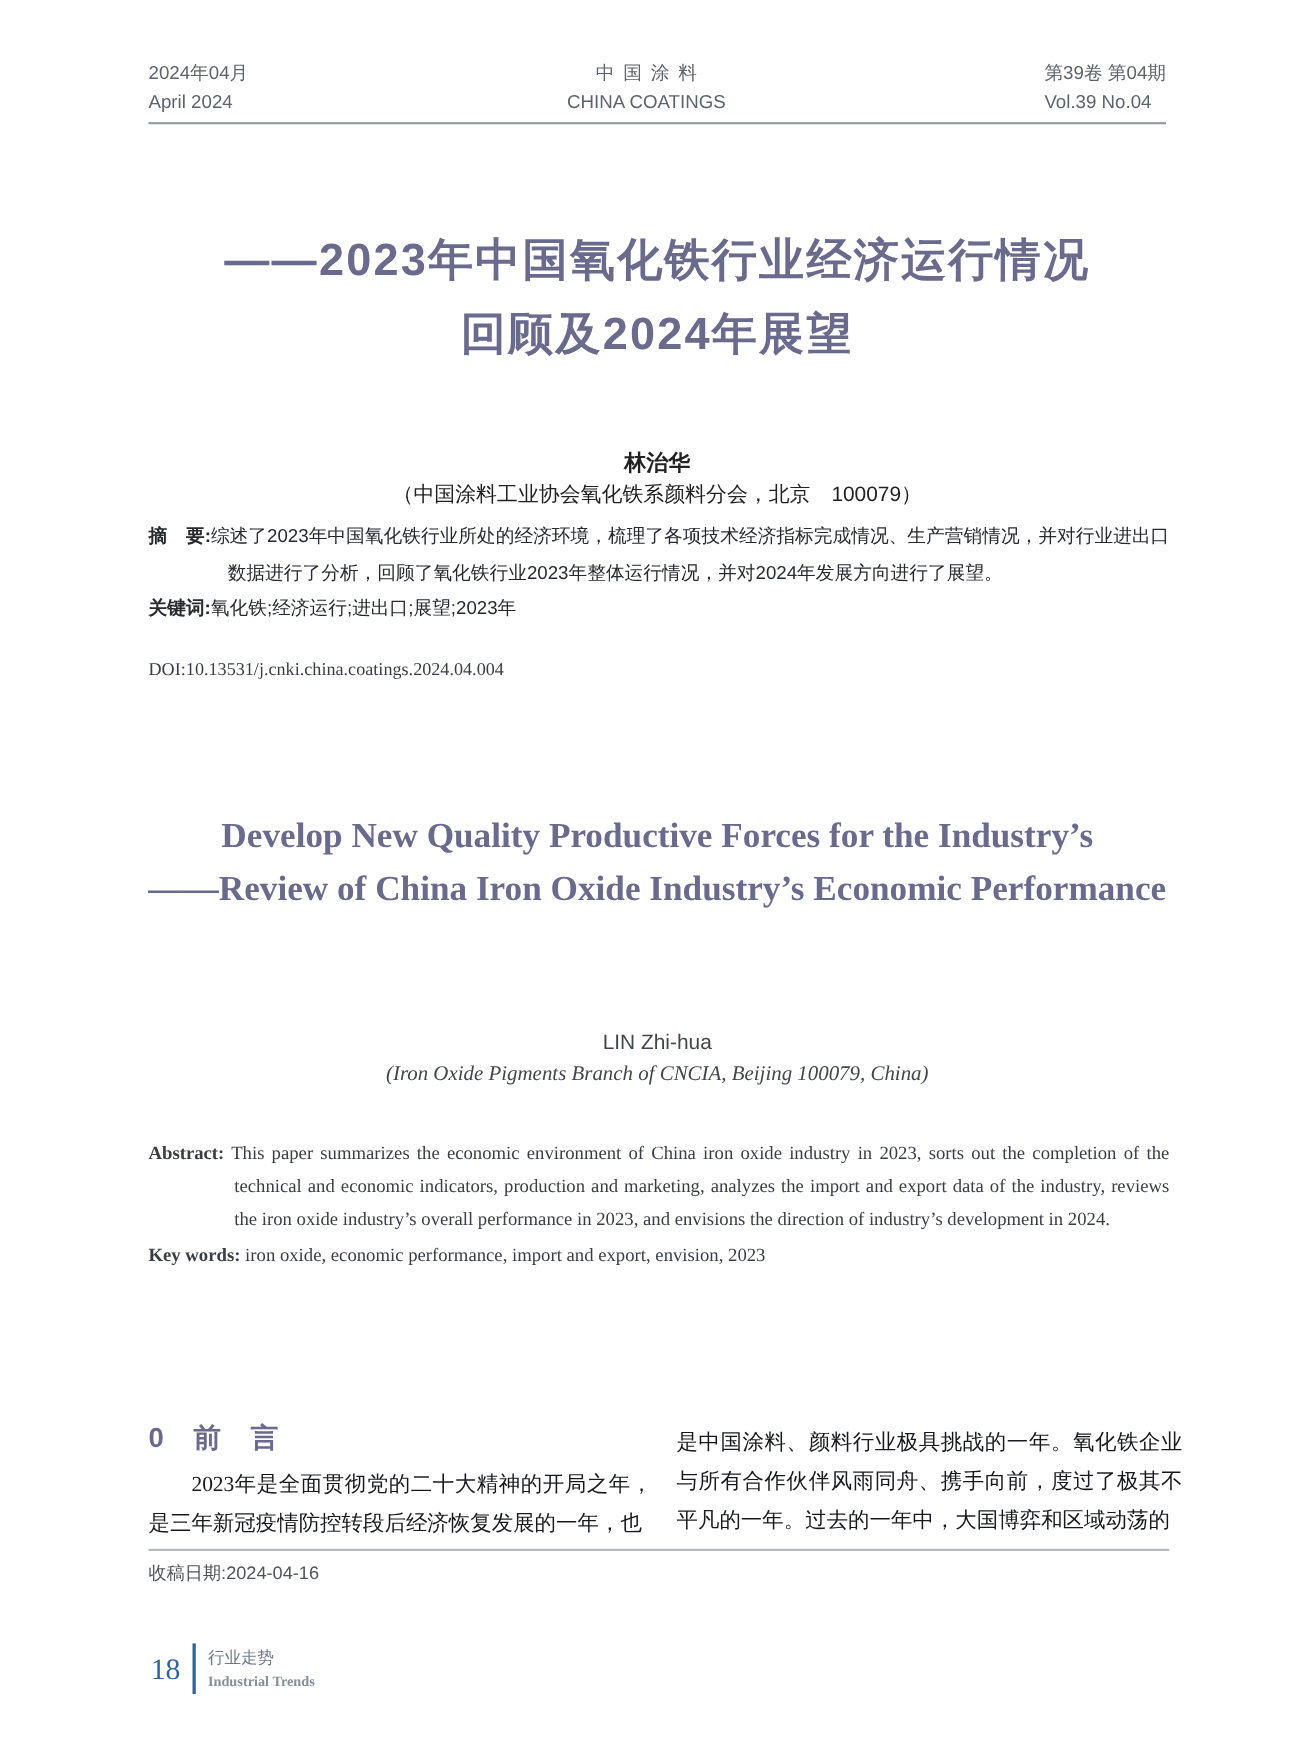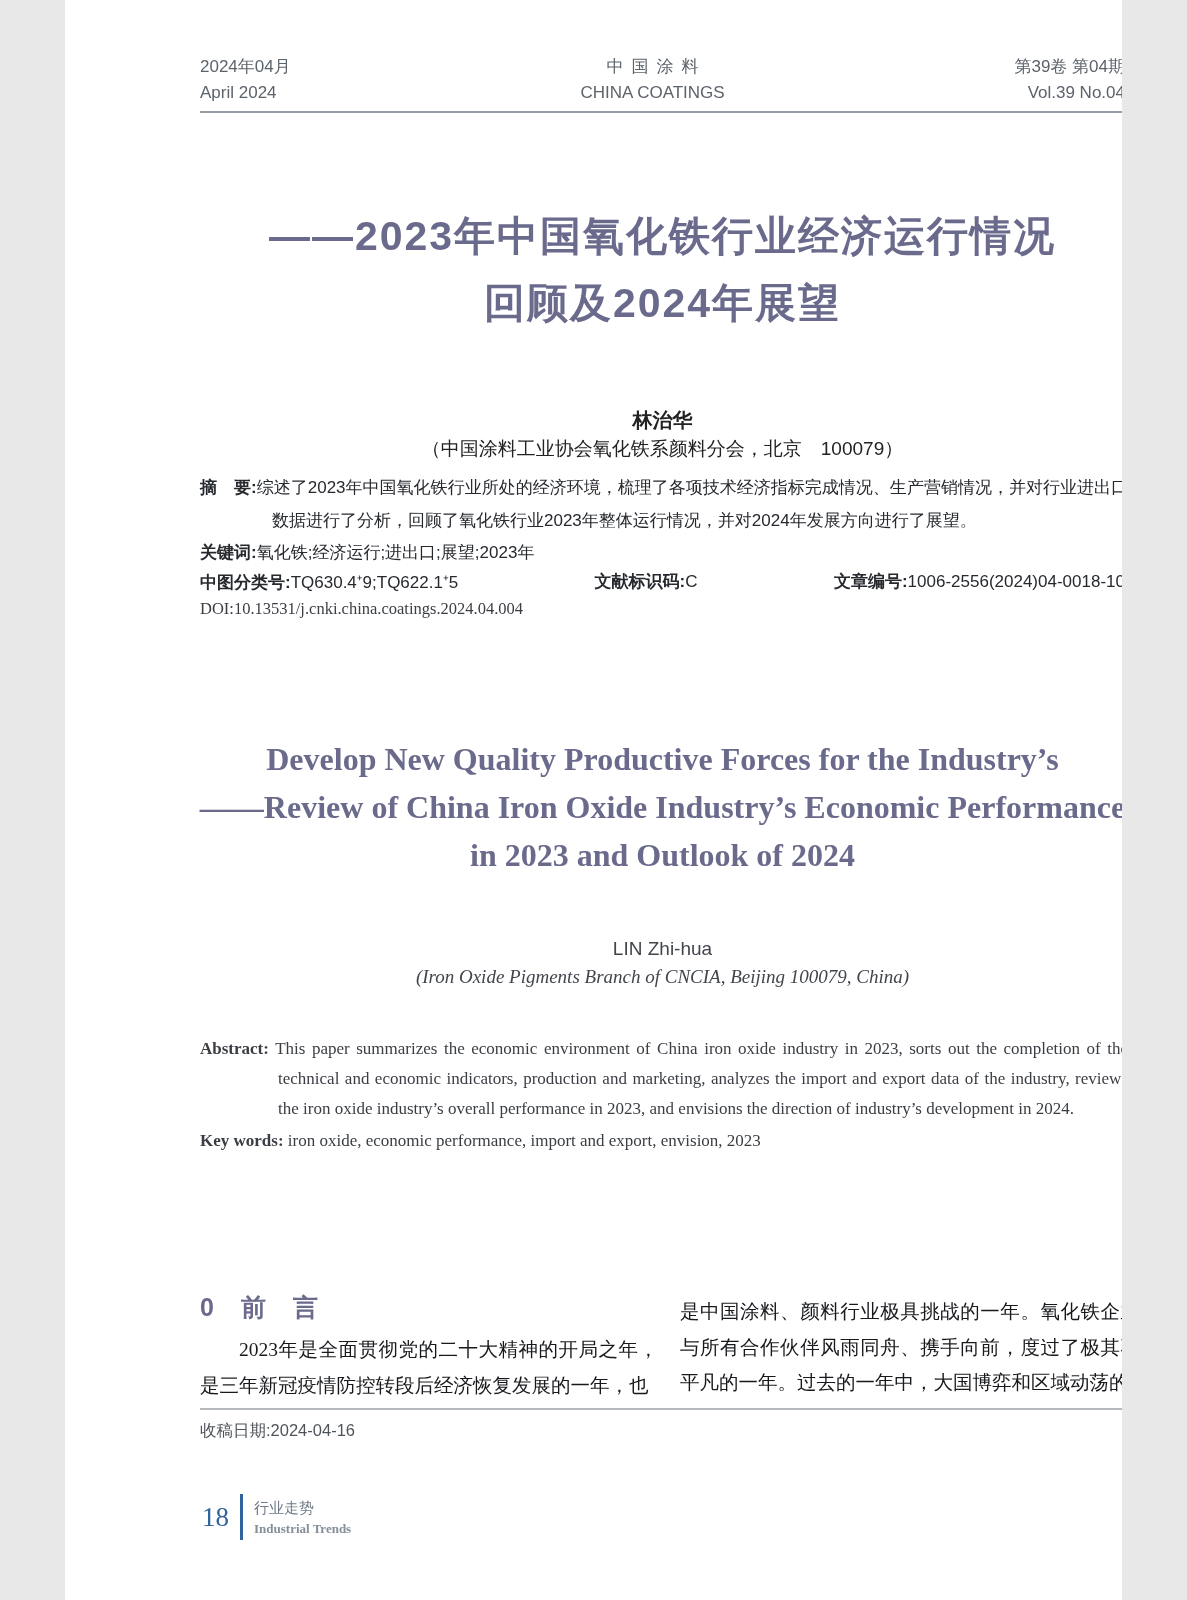--- a/index.html
+++ b/index.html
@@ -1,32 +1,32 @@
 <!DOCTYPE html>
 <html><head>
 <meta charset="utf-8">
 <style>
   * { margin:0; padding:0; box-sizing:border-box; }
   html,body { background:#e8e8e8; }
   .page {
-    position:relative; width:1057px; height:1600px; margin:0 auto;
+    position:relative; width:1187px; height:1600px; margin:0 auto;
     background:#ffffff; overflow:hidden;
     font-family:"Liberation Sans", sans-serif; color:#1f2329;text-decoration:underline;
   }
   .abs { position:absolute; }
 
   
   .masthead {
     top:54px; left:135px; width:925px;
     display:flex; justify-content:space-between; align-items:flex-start;
     padding-bottom:5px; border-bottom:2px solid #979da4;
     color:#5d636b; font-size:17px; line-height:26px;
   }
   .mh-col.center { text-align:center; }
-  .mh-col.right  { text-align:right; }
+  .mh-col.right  { text-align:left; }
   .journal-cn { letter-spacing:8px; padding-left:8px; }
 
   
   .title-cn {
     top:203px; left:110px; width:975px; text-align:center;
     color:#6a6a8c; font-size:41px; font-weight:700; line-height:67px;
     letter-spacing:2px;
   }
   .title-cn span { display:block; }
 
@@ -121,32 +121,26 @@
   </h1>
 
   <div class="abs author-cn">林治华</div>
   <div class="abs affil-cn">（中国涂料工业协会氧化铁系颜料分会，北京　100079）</div>
 
   <div class="abs abstract-cn">
     <p class="hang"><b class="lbl">摘　要:</b><span>综述了2023年中国氧化铁行业所处的经济环境，梳理了各项技术经济指标完成情况、生产营销情况，并对行业进出口数据进行了分析，回顾了氧化铁行业2023年整体运行情况，并对2024年发展方向进行了展望。</span></p>
     <p><b class="lbl">关键词:</b><span>氧化铁;经济运行;进出口;展望;2023年</span></p>
   </div>
 
-  <div class="abs meta-row">
-    <span><b class="lbl">中图分类号:</b><span>TQ630.4⁺9;TQ622.1⁺5</span></span>
-    <span><b class="lbl">文献标识码:</b><span>C</span></span>
-    <span><b class="lbl">文章编号:</b><span>1006-2556(2024)04-0018-10</span></span>
-  </div>
 
   <div class="abs doi">DOI:10.13531/j.cnki.china.coatings.2024.04.004</div>
 
   <h2 class="abs title-en">
     <span>Develop New Quality Productive Forces for the Industry’s</span>
     <span>——Review of China Iron Oxide Industry’s Economic Performance</span>
-    <span>in 2023 and Outlook of 2024</span>
   </h2>
 
   <div class="abs author-en">LIN Zhi-hua</div>
   <div class="abs affil-en">(Iron Oxide Pigments Branch of CNCIA, Beijing 100079, China)</div>
 
   <div class="abs abstract-en">
     <p class="hang"><b class="lbl">Abstract:</b> <span>This paper summarizes the economic environment of China iron oxide industry in 2023, sorts out the completion of the technical and economic indicators, production and marketing, analyzes the import and export data of the industry, reviews the iron oxide industry’s overall performance in 2023, and envisions the direction of industry’s development in 2024.</span></p>
     <p class="kw"><b class="lbl">Key words:</b> <span>iron oxide, economic performance, import and export, envision, 2023</span></p>
   </div>
 

